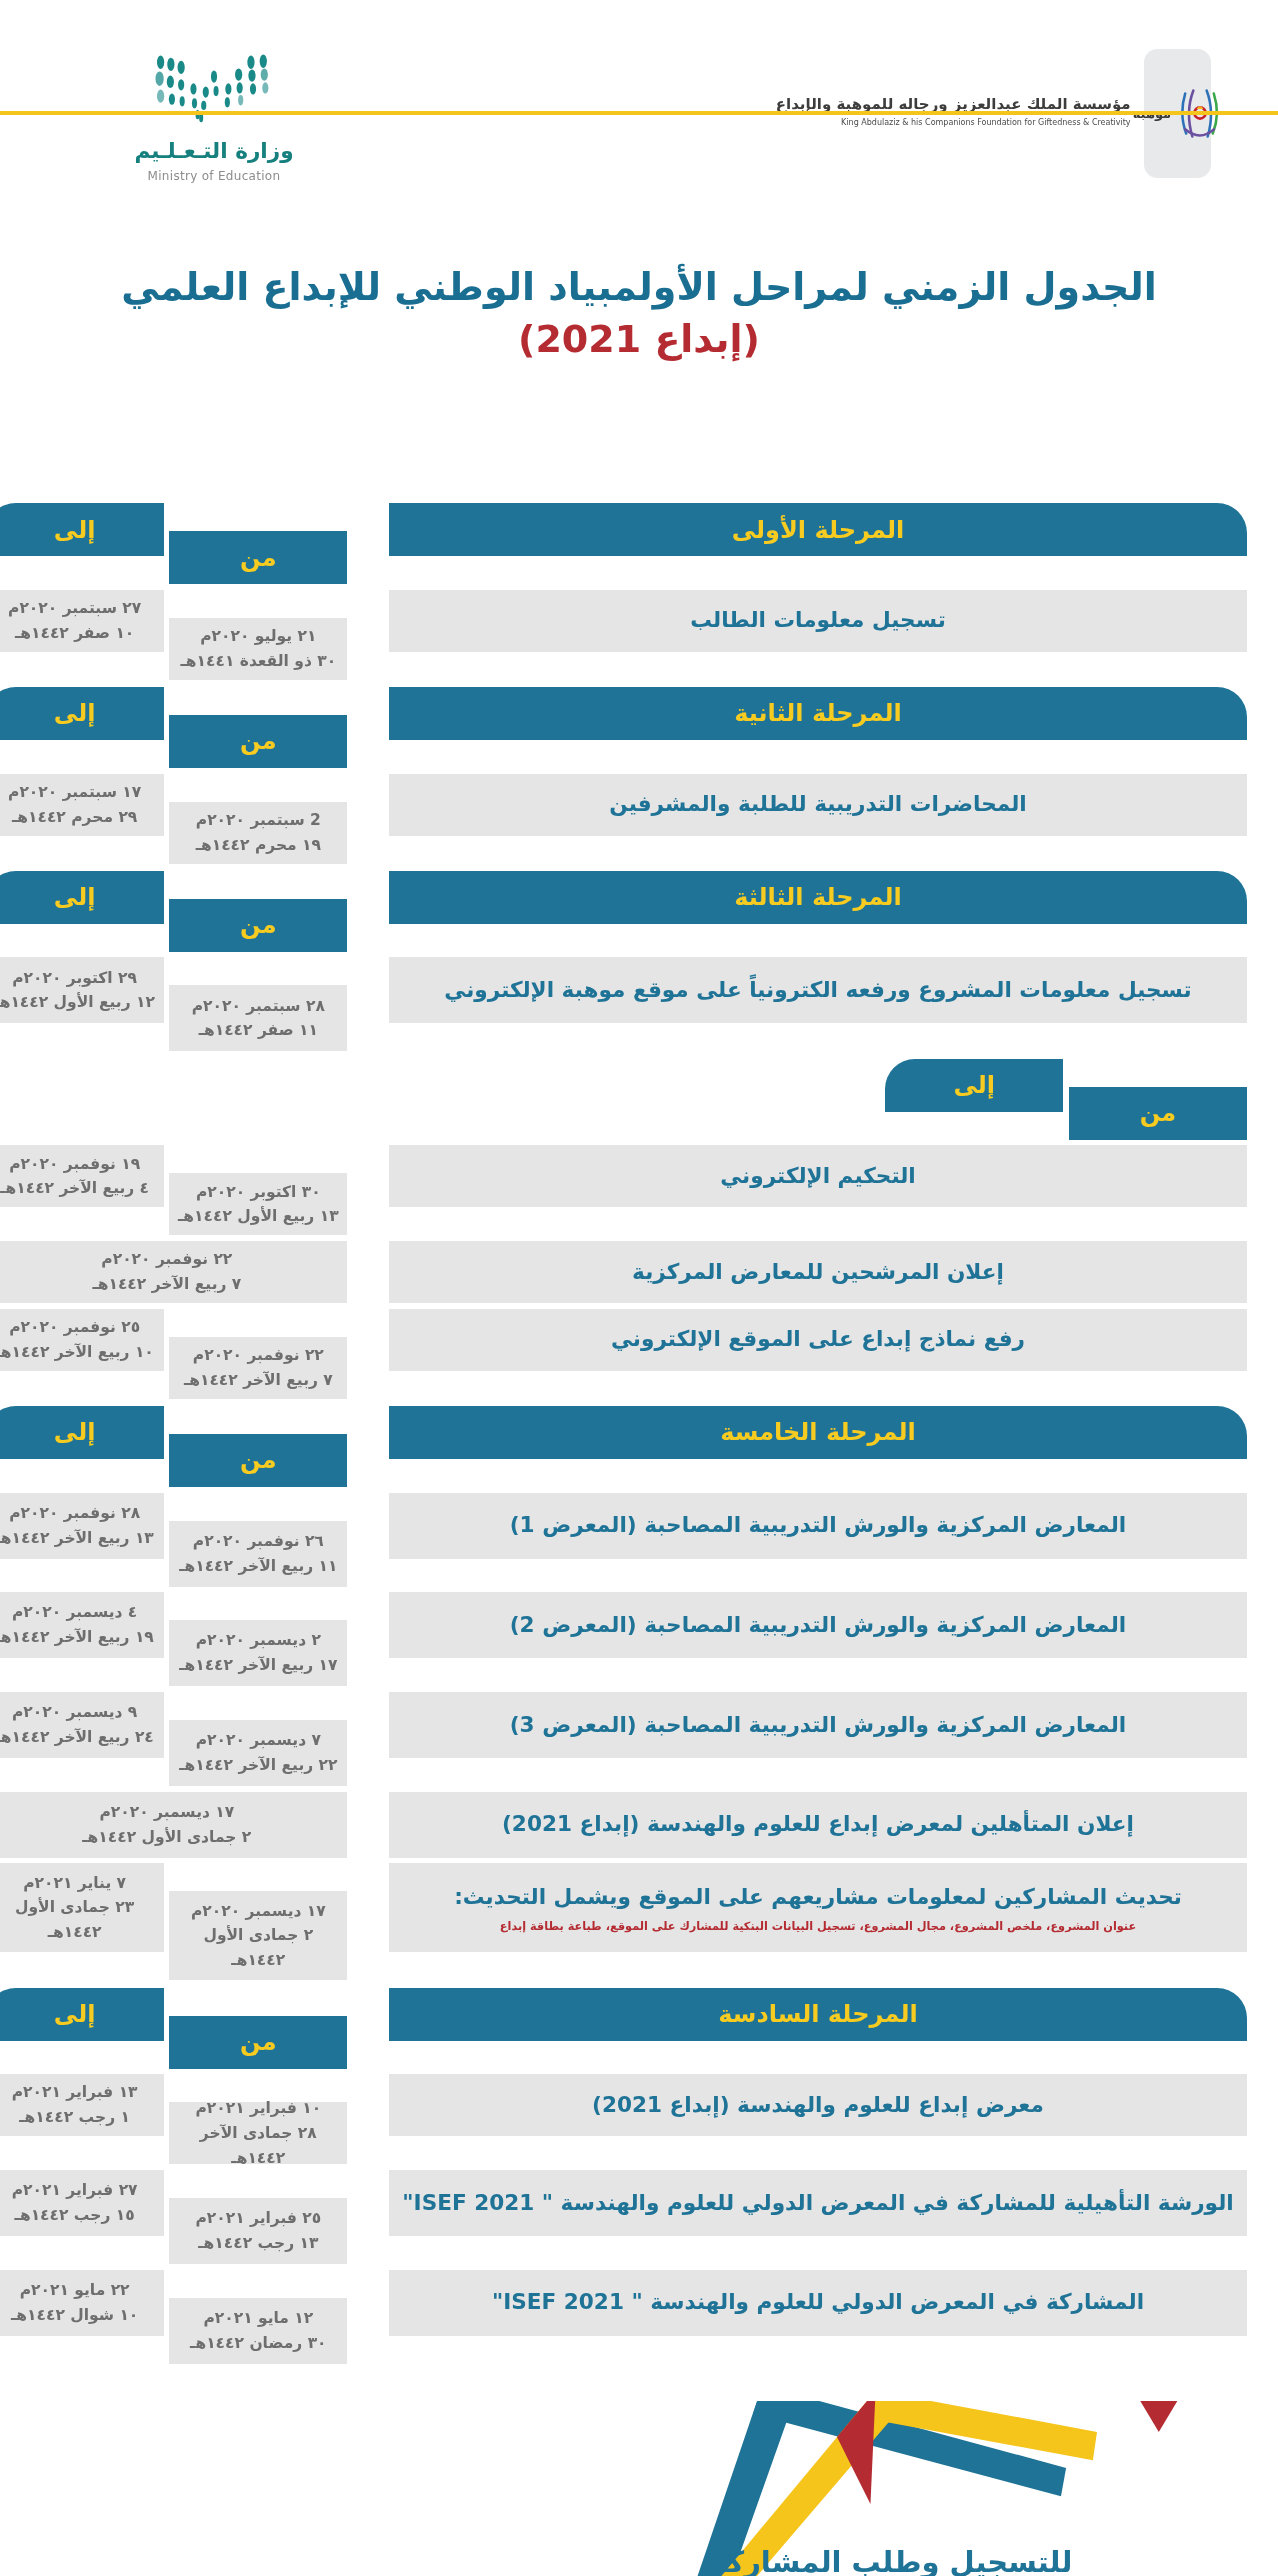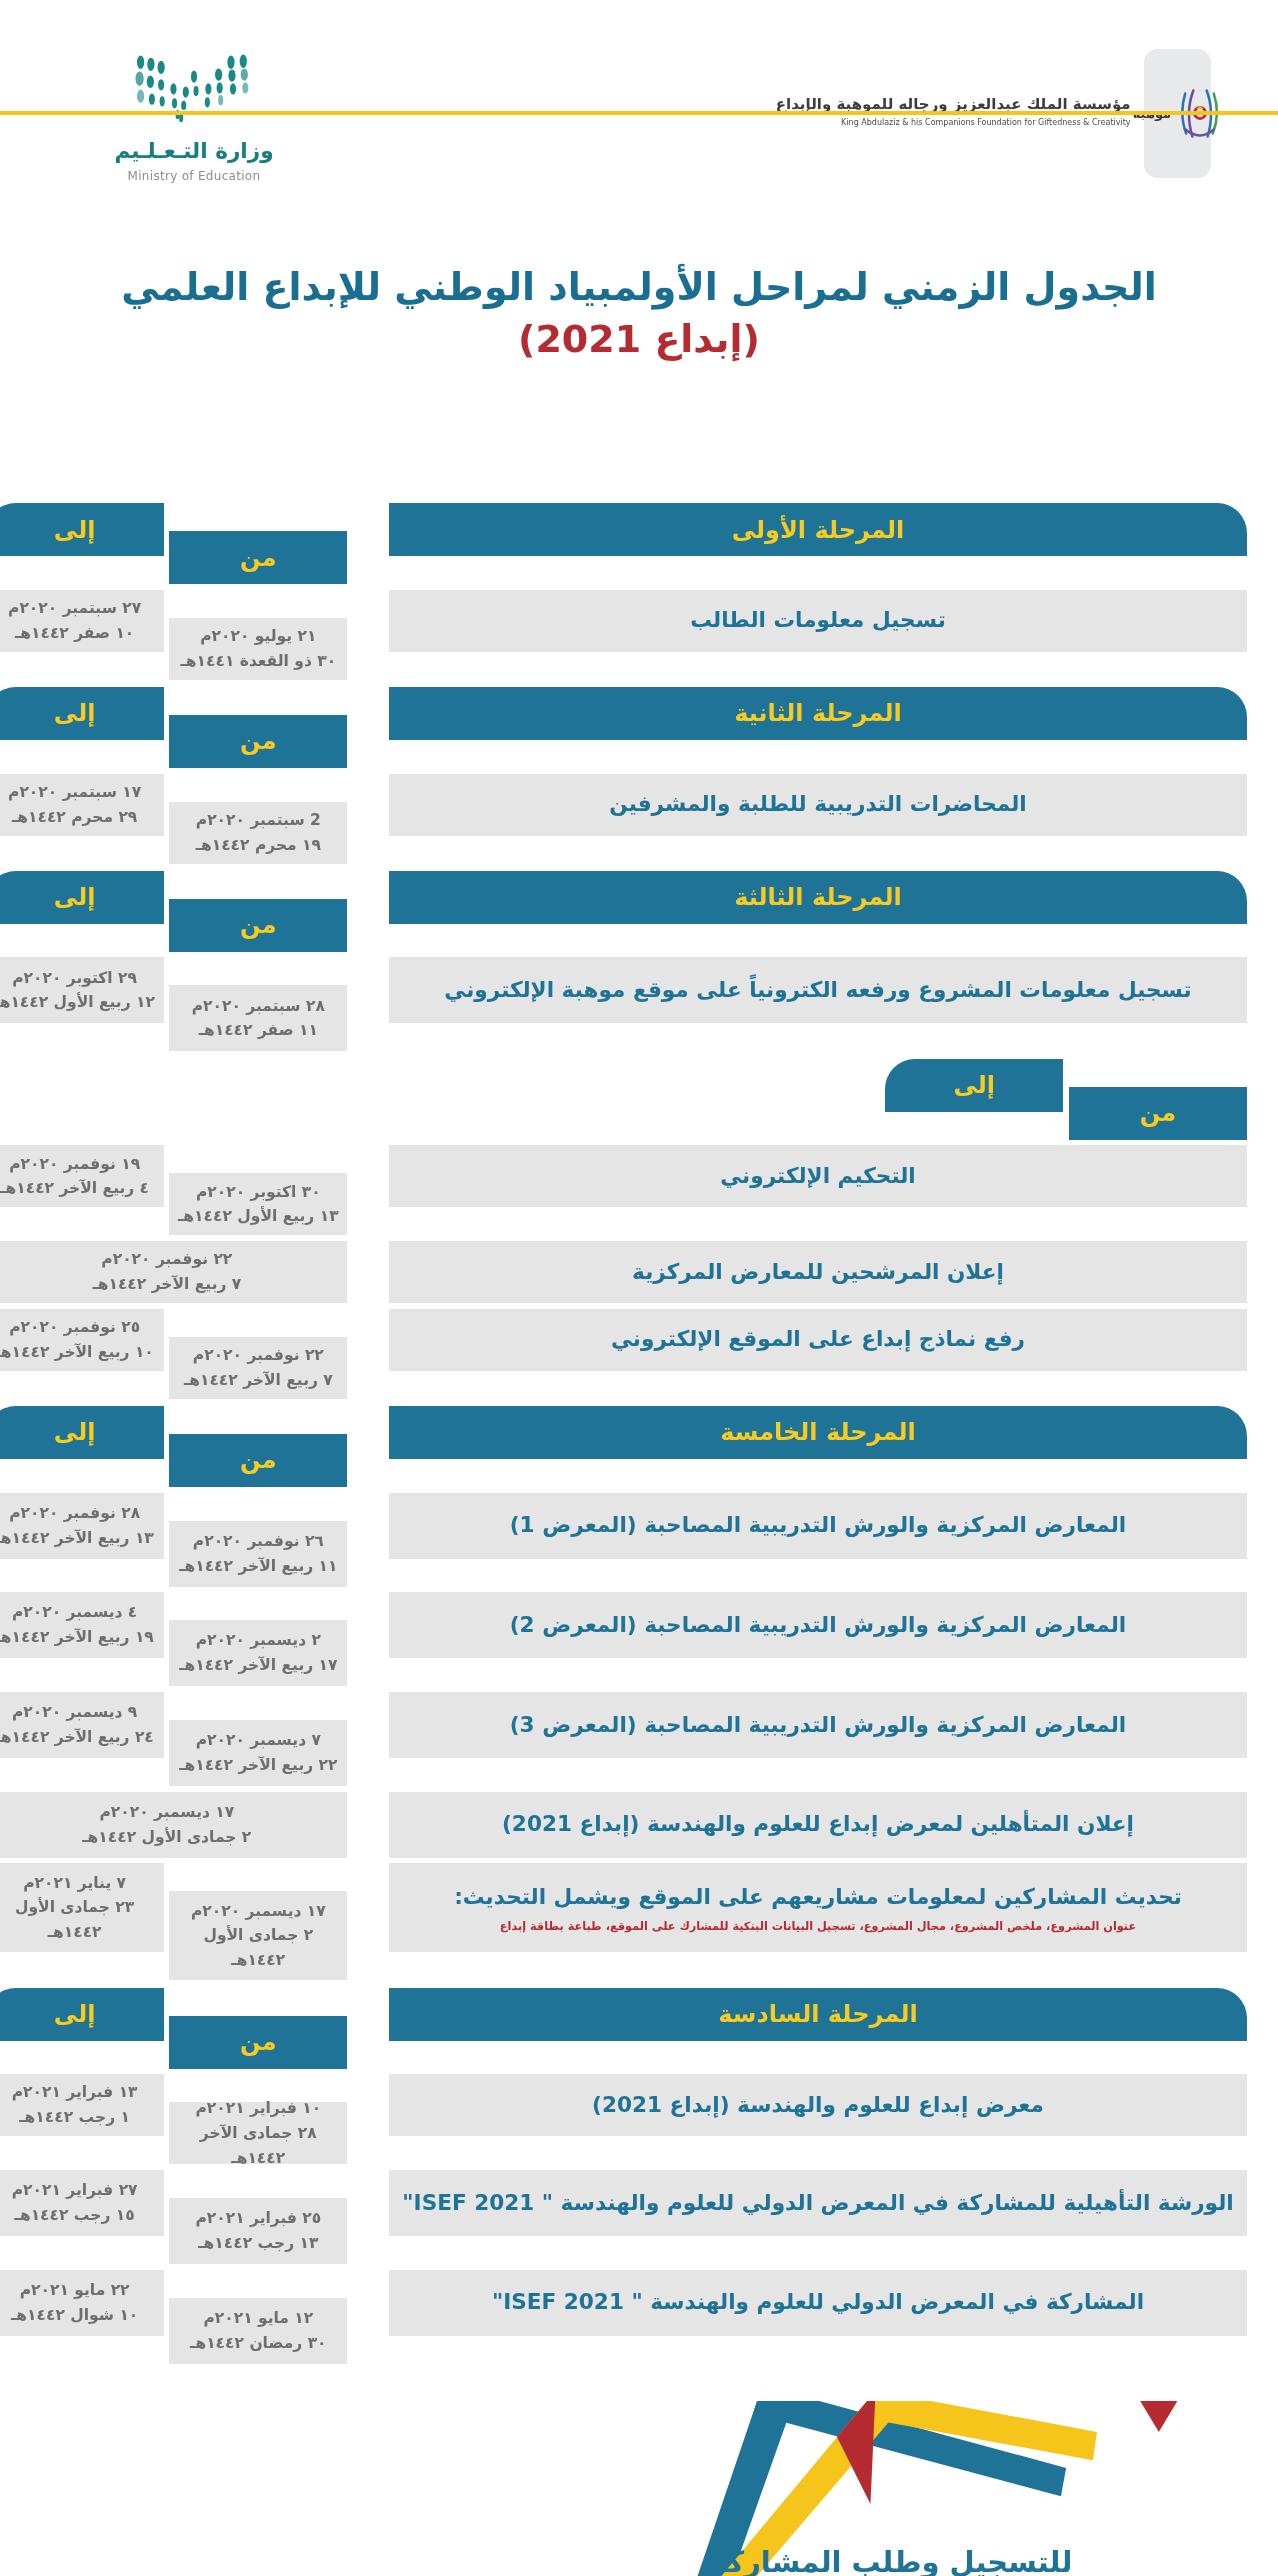--- a/index.html
+++ b/index.html
@@ -18,21 +18,21 @@
 
   
   .header {
     position: relative;
     height: 233px;
     width: 100%;
   }
 
   .moe-logo {
     position: absolute;
-    left: 86px;
+    left: 106px;
     top: 52px;
     width: 216px;
     text-align: center;
   }
   .moe-mark {
     width: 124px;
     height: 77px;
     margin: 0 auto 9.3px auto;
     position: relative;
   }

